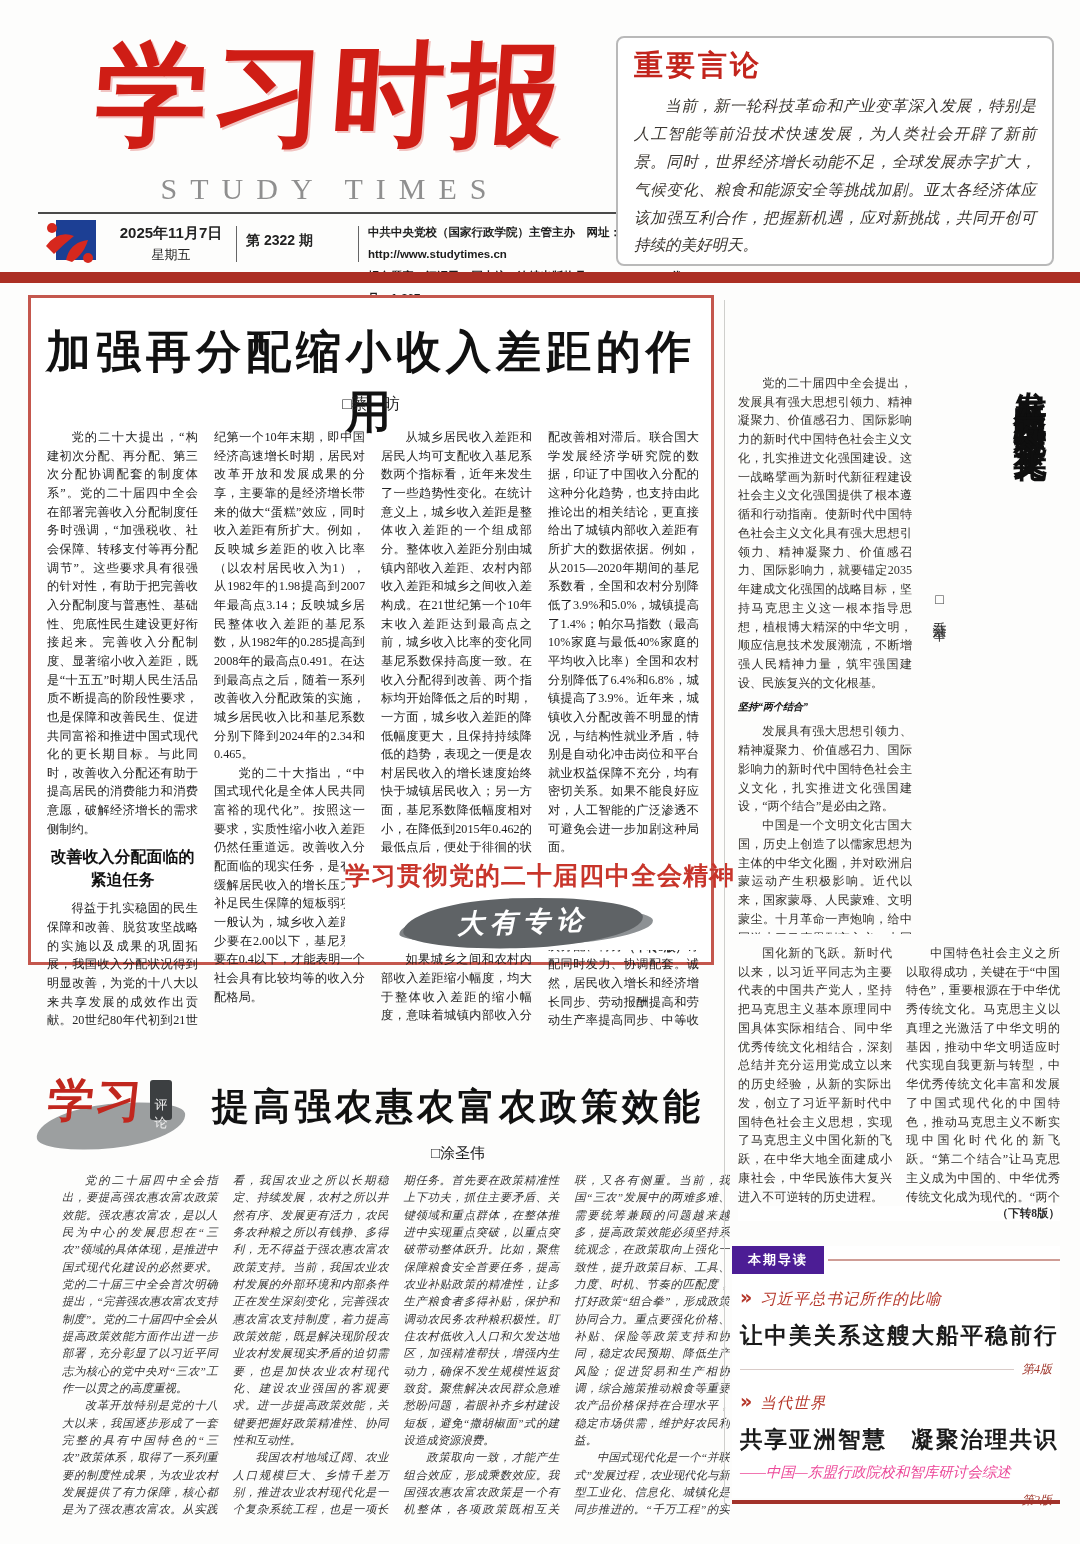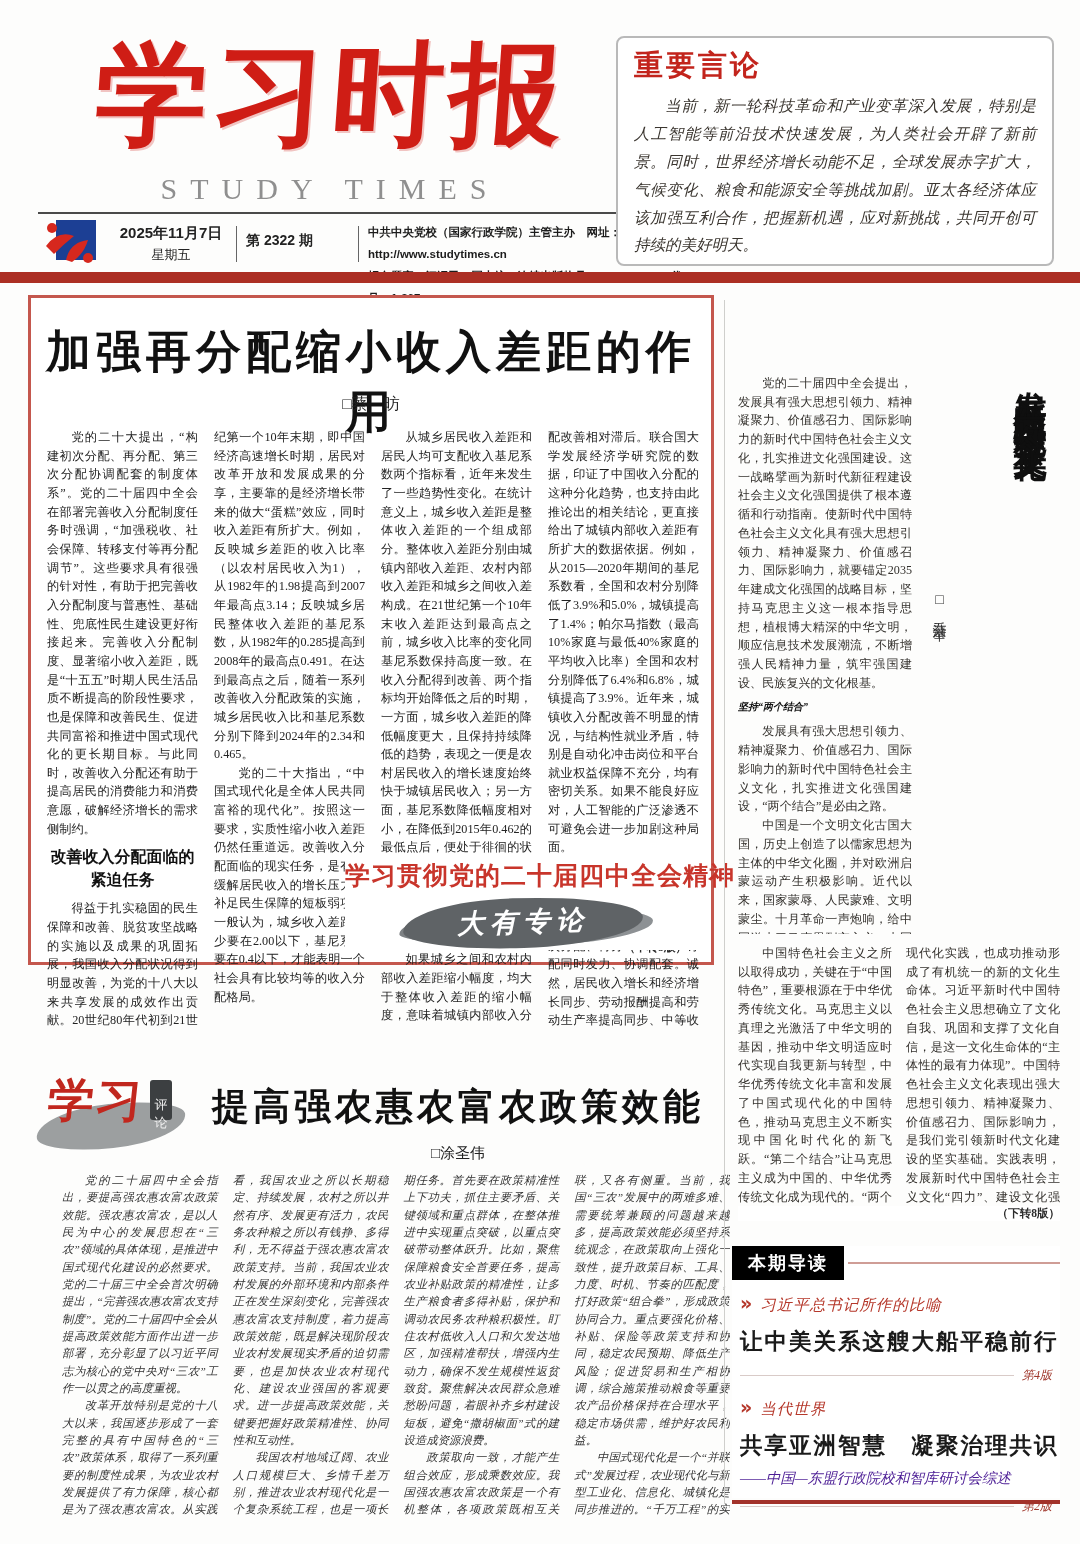--- a/index.html
+++ b/index.html
@@ -64,28 +64,28 @@
   .r-chunk1 .flow-h{text-align:left;font-size:10px;font-style:italic;}
   .r-headline{position:absolute;right:8px;top:0;height:574px;writing-mode:vertical-rl;font-size:33px;
         font-weight:900;letter-spacing:4px;color:#0f0f0f;}
   .r-byline{position:absolute;right:112px;top:226px;writing-mode:vertical-rl;font-size:14px;color:#333;letter-spacing:3px;}
   .r-art-bottom{position:absolute;left:738px;top:944px;width:322px;height:288px;overflow:hidden;
         column-count:2;column-gap:14px;column-fill:auto;font-size:12.1px;line-height:1.55;text-align:justify;color:#33302c;}
   .r-turn{position:absolute;left:738px;top:1206px;width:322px;text-align:right;font-size:11.5px;font-weight:bold;background:#fff;}
   
   .daodu{position:absolute;left:732px;top:1246px;width:328px;height:252px;background:#fff;}
   .daodu-head{display:flex;align-items:center;}
-  .daodu-tab{background:#000000;color:#fff;font-family:"Liberation Sans",sans-serif;font-weight:bold;
-        font-size:18px;padding:5px 16px;letter-spacing:2px;}
+  .daodu-tab{background:#4c1d95;color:#fff;font-family:"Liberation Sans",sans-serif;font-weight:bold;
+        font-size:13px;padding:5px 16px;letter-spacing:2px;}
   .daodu-line{flex:1;height:2px;background:#cf9d96;margin-left:4px;}
   .dd-item{padding:12px 8px 0 8px;}
   .dd-kicker{color:#b5372a;font-size:15.5px;font-style:italic;letter-spacing:1px;}
   .dd-chev{color:#b5372a;font-weight:900;font-size:19px;margin-right:8px;font-family:"DejaVu Sans",sans-serif;}
   .dd-headline{font-size:22.5px;font-weight:900;color:#1a1a1a;letter-spacing:2px;margin-top:10px;white-space:nowrap;}
-  .dd-sub{font-size:14.5px;font-style:italic;color:#4c1d95;margin-top:8px;}
+  .dd-sub{font-size:14.5px;font-style:italic;color:#ec4899;margin-top:8px;}
   .dd-rule{display:flex;align-items:center;margin-top:10px;}
   .dd-rule .ln{flex:1;height:1px;background:#d9cbc8;}
   .dd-page{font-size:12px;color:#a0372c;margin-left:8px;font-style:italic;}
   .daodu-bottom{position:absolute;left:732px;top:1500px;width:328px;height:4px;background:#a2322a;}
 </style>
 </head>
 <body>
 
 <div class="page">
 
@@ -167,20 +167,21 @@
     <div class="r-chunk1">
         <p class="flow-p">党的二十届四中全会提出，发展具有强大思想引领力、精神凝聚力、价值感召力、国际影响力的新时代中国特色社会主义文化，扎实推进文化强国建设。这一战略擘画为新时代新征程建设社会主义文化强国提供了根本遵循和行动指南。使新时代中国特色社会主义文化具有强大思想引领力、精神凝聚力、价值感召力、国际影响力，就要锚定2035年建成文化强国的战略目标，坚持马克思主义这一根本指导思想，植根博大精深的中华文明，顺应信息技术发展潮流，不断增强人民精神力量，筑牢强国建设、民族复兴的文化根基。</p>
         <h3 class="flow-h">坚持“两个结合”</h3>
         <p class="flow-p">发展具有强大思想引领力、精神凝聚力、价值感召力、国际影响力的新时代中国特色社会主义文化，扎实推进文化强国建设，“两个结合”是必由之路。</p>
         <p class="flow-p">中国是一个文明文化古国大国，历史上创造了以儒家思想为主体的中华文化圈，并对欧洲启蒙运动产生积极影响。近代以来，国家蒙辱、人民蒙难、文明蒙尘。十月革命一声炮响，给中国送来了马克思列宁主义，中国共产党应运而生。从登上中国政治舞台的那一刻起，我们党就坚持马克思主义立场观点方法，始终不渝为中国人民谋幸福、为中华民族谋复兴。从此，中国人民开始从精神上由被动转为主动，中华民族开始艰难地但不可逆转地走向伟大复兴。新民主主义革命时期，中国共产党人进行了“第一个结合”的艰苦探索，把马克思主义基本原理同中国具体实际相结合，创立了毛泽东思想，指导新民主主义革命走向胜利。中国人民从此站起来了，中国文化获得新生。在改革开放和社会主义现代化建设新时期，邓小平创造性地把传统“小康”理念转化为“三步走”战略。我们党不断推进理论创新，取得邓小平理论、“三个代表”重要思想、科学发展观等重大理论成果，形成中国特色社会主义理论体系，实现了马克思主义中</p>
       </div>
     <div class="r-byline">□乔清举</div>
     <div class="r-headline">发展新时代中国特色社会主义文化</div>
   </div>
   <div class="r-art-bottom">
+      <p class="flow-p">国化新的飞跃。新时代以来，以习近平同志为主要代表的中国共产党人，坚持把马克思主义基本原理同中国具体实际相结合、同中华优秀传统文化相结合，深刻总结并充分运用党成立以来的历史经验，从新的实际出发，创立了习近平新时代中国特色社会主义思想，实现了马克思主义中国化新的飞跃，在中华大地全面建成小康社会，中华民族伟大复兴进入不可逆转的历史进程。</p>
       <p class="flow-p">中国特色社会主义之所以取得成功，关键在于“中国特色”，重要根源在于中华优秀传统文化。马克思主义以真理之光激活了中华文明的基因，推动中华文明适应时代实现自我更新与转型，中华优秀传统文化丰富和发展了中国式现代化的中国特色，推动马克思主义不断实现中国化时代化的新飞跃。“第二个结合”让马克思主义成为中国的、中华优秀传统文化成为现代的。“两个结合”不仅成功推进了中国式现代化实践，也成功推动形成了有机统一的新的文化生命体。习近平新时代中国特色社会主义思想确立了文化自我、巩固和支撑了文化自信，是这一文化生命体的“主体性的最有力体现”。中国特色社会主义文化表现出强大思想引领力、精神凝聚力、价值感召力、国际影响力，是我们党引领新时代文化建设的坚实基础。实践表明，发展新时代中国特色社会主义文化“四力”、建设文化强国，必须不断深化“两个结合”，坚持马克思主义魂脉、坚守中华优秀传统文化根脉，用马克思主义激活中华优秀传统文化中富有生命力的优秀因子并赋予新的时代内涵，将中华民族的伟大精神和丰富智慧更深层次地注入马克思主义。</p>
     </div>
   <div class="r-turn">（下转8版）</div>
 
   <div class="daodu">
     <div class="daodu-head">
       <div class="daodu-tab">本期导读</div>
       <div class="daodu-line"></div>
     </div>
 

